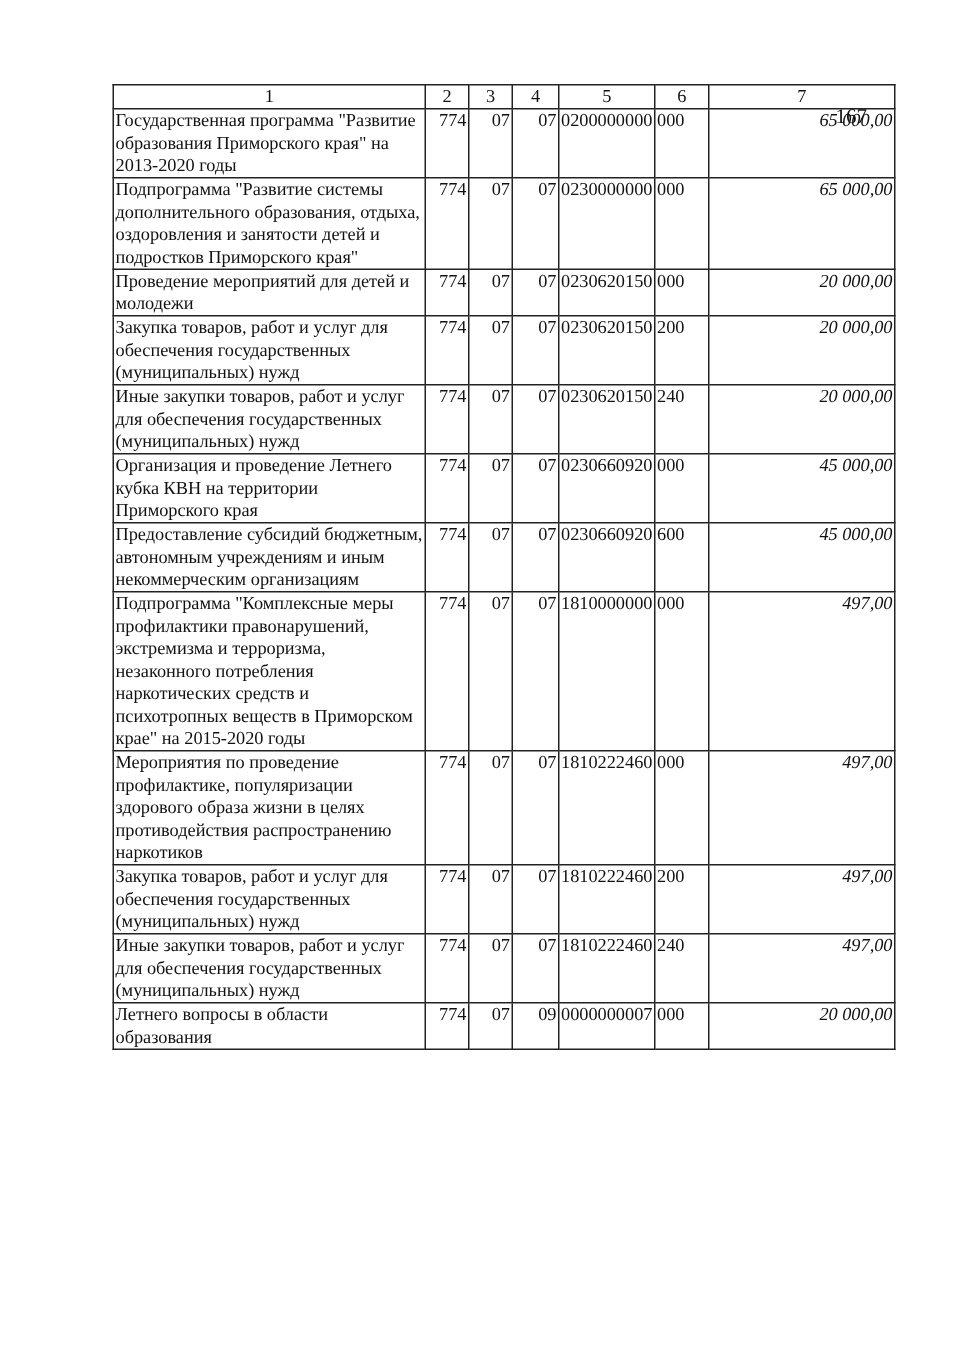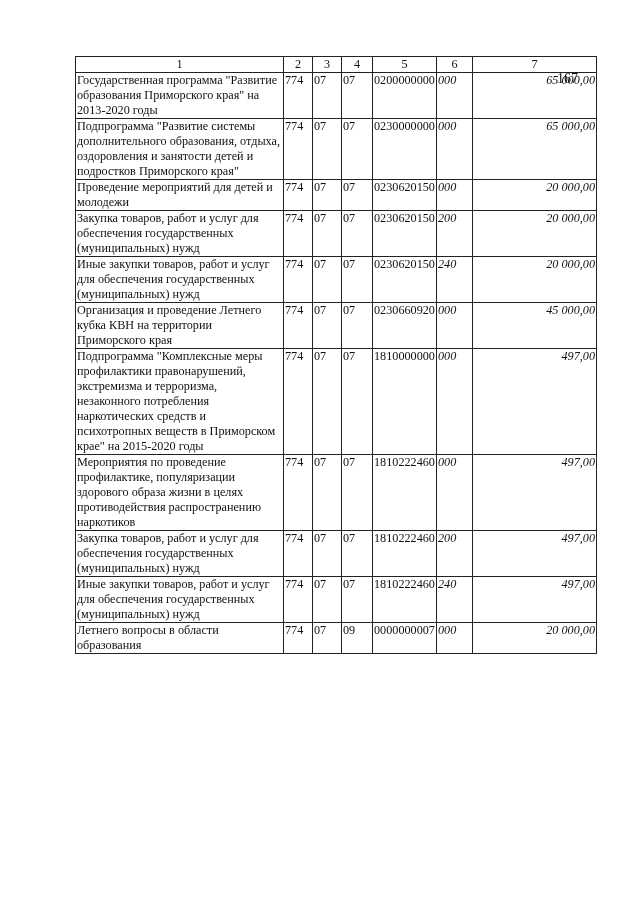--- a/index.html
+++ b/index.html
@@ -4,23 +4,23 @@
 <style>
   html, body { margin: 0; padding: 0; background: #ffffff; }
   body { width: 640px; height: 905px; position: relative; overflow: hidden;
          font-family: "Liberation Serif", "DejaVu Serif", serif; color: #111; }
   .page-number { position: absolute; top: 36px; right: 62px; font-size: 14px; line-height: 16px; margin-top: 35px; }
   table.budget { position: absolute; top: 56px; left: 75px; border-collapse: collapse;
                  table-layout: fixed; width: 521px; font-size: 12.2px; line-height: 15px; }
   table.budget td, table.budget th { border: 1px solid #222; padding: 0 1px; vertical-align: top; }
   table.budget th { font-weight: normal; text-align: center; height: 15px; line-height: 15px; }
   td.c1 { text-align: left; padding-left: 1px; }
-  td.cc { text-align: left; margin-top: 12px; }
+  td.cc { text-align: right; margin-top: 12px; }
   td.c5 { text-align: left; padding-left: 1px; }
-  td.c6 { text-align: left; padding-left: 2px; font-style: italic; }
+  td.c6 { text-align: left; padding-left: 2px; }
   td.c7 { text-align: right; vertical-align: bottom; padding-right: 0; font-style: italic; }
   col.w1 { width: 208px; } col.w2 { width: 29px; } col.w3 { width: 29px; }
   col.w4 { width: 31px; } col.w5 { width: 64px; } col.w6 { width: 36px; } col.w7 { width: 124px; }
 </style>
 </head>
 <body>
 
 <div class="page-number">167</div>
 
 <table class="budget">
@@ -93,20 +93,29 @@
       <tr>
         <td class="c1">Организация и проведение Летнего кубка КВН на территории Приморского края</td>
         <td class="cc">774</td>
         <td class="cc">07</td>
         <td class="cc">07</td>
         <td class="c5">0230660920</td>
         <td class="c6">000</td>
         <td class="c7">45 000,00</td>
       </tr>
       <tr>
+        <td class="c1">Предоставление субсидий бюджетным, автономным учреждениям и иным некоммерческим организациям</td>
+        <td class="cc">774</td>
+        <td class="cc">07</td>
+        <td class="cc">07</td>
+        <td class="c5">0230660920</td>
+        <td class="c6">600</td>
+        <td class="c7">45 000,00</td>
+      </tr>
+      <tr>
         <td class="c1">Подпрограмма "Комплексные меры профилактики правонарушений, экстремизма и терроризма, незаконного потребления наркотических средств и психотропных веществ в Приморском крае" на 2015-2020 годы</td>
         <td class="cc">774</td>
         <td class="cc">07</td>
         <td class="cc">07</td>
         <td class="c5">1810000000</td>
         <td class="c6">000</td>
         <td class="c7">497,00</td>
       </tr>
       <tr>
         <td class="c1">Мероприятия по проведение профилактике, популяризации здорового образа жизни в целях противодействия распространению наркотиков</td>

